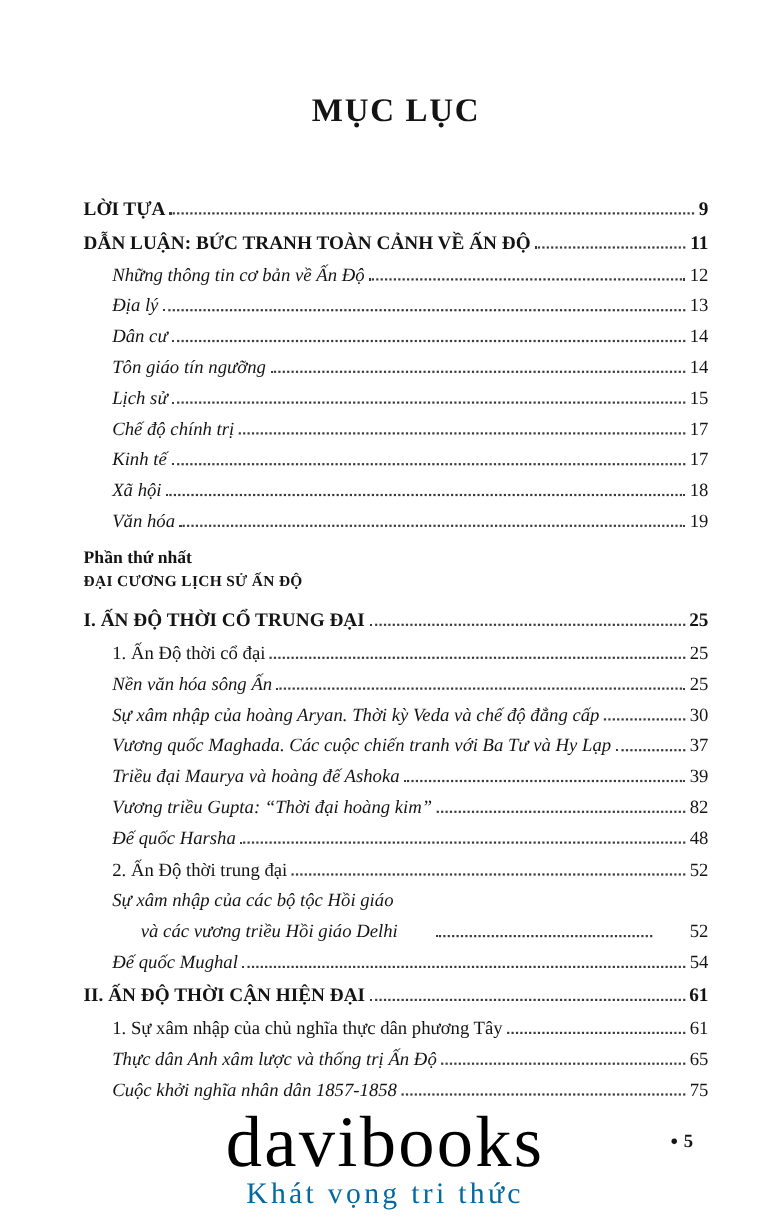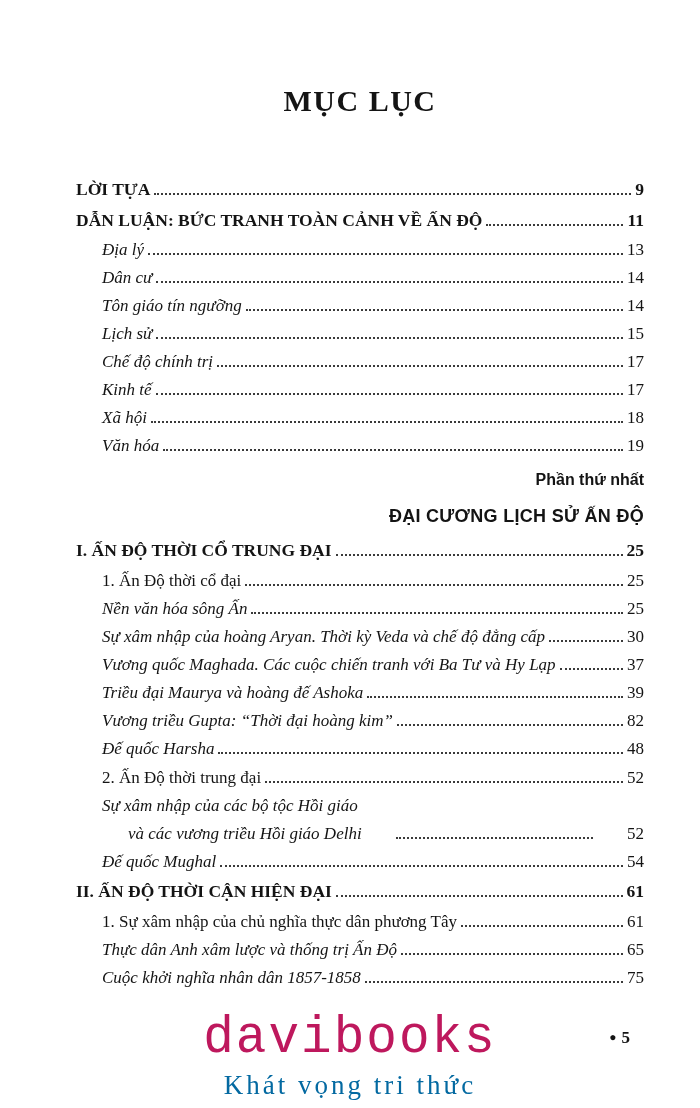--- a/index.html
+++ b/index.html
@@ -40,39 +40,39 @@
   }
   .pg { font-style:normal; white-space:nowrap; }
   .style-chapter { font-weight:bold; font-size:17.5px; line-height:31px; }
   .style-sub-bold { font-weight:normal; font-size:17px; line-height:29px; }
   .style-italic { font-style:italic; font-size:17px; }
   .style-italic .pg { font-style:normal; }
   .indent-0 { padding-left:0; }
   .indent-1 { padding-left:26px; }
   .indent-2 { padding-left:52px;gap:30px; }
   .section-heading {
-    text-align:right;
-    font-family:Liberation Sans, sans-serif;
+    text-align:left;
+    font-family:Liberation Serif, serif;
     font-weight:bold;
     margin:9px 0 7px 0;
   }
   .section-heading .line1 { font-size:16px; line-height:21px; }
-  .section-heading .line2 { font-size:18px; line-height:23px; letter-spacing:0.3px;margin-top:15px; }
+  .section-heading .line2 { font-size:14px; line-height:23px; letter-spacing:0.3px; }
   .watermark {
     position:absolute;
     left:0; right:0; bottom:8px;
     text-align:center;
     z-index:0;
     user-select:none;
   }
   .watermark .brand {
-    font-family:Liberation Mono, monospace;
-    font-size:51px;
+    font-family:Liberation Serif, serif;
+    font-size:66px;
     line-height:62px;
-    color:#be185d;
+    color:#000000;
     letter-spacing:2px;
   }
   .watermark .slogan {
     font-family:"Liberation Serif", serif;
     font-size:27px;
     line-height:30px;
     color:#0369a1;
     letter-spacing:3px;
   }
   .page-number {
@@ -101,20 +101,25 @@
     <span class="leader"></span>
     <span class="pg">9</span>
   </div>
 
   <div class="row style-chapter indent-0">
     <span class="label">DẪN LUẬN: BỨC TRANH TOÀN CẢNH VỀ ẤN ĐỘ</span>
     <span class="leader"></span>
     <span class="pg">11</span>
   </div>
 
+  <div class="row style-italic indent-1">
+    <span class="label">Những thông tin cơ bản về Ấn Độ</span>
+    <span class="leader"></span>
+    <span class="pg">12</span>
+  </div>
 
   <div class="row style-italic indent-1">
     <span class="label">Địa lý</span>
     <span class="leader"></span>
     <span class="pg">13</span>
   </div>
 
   <div class="row style-italic indent-1">
     <span class="label">Dân cư</span>
     <span class="leader"></span>

